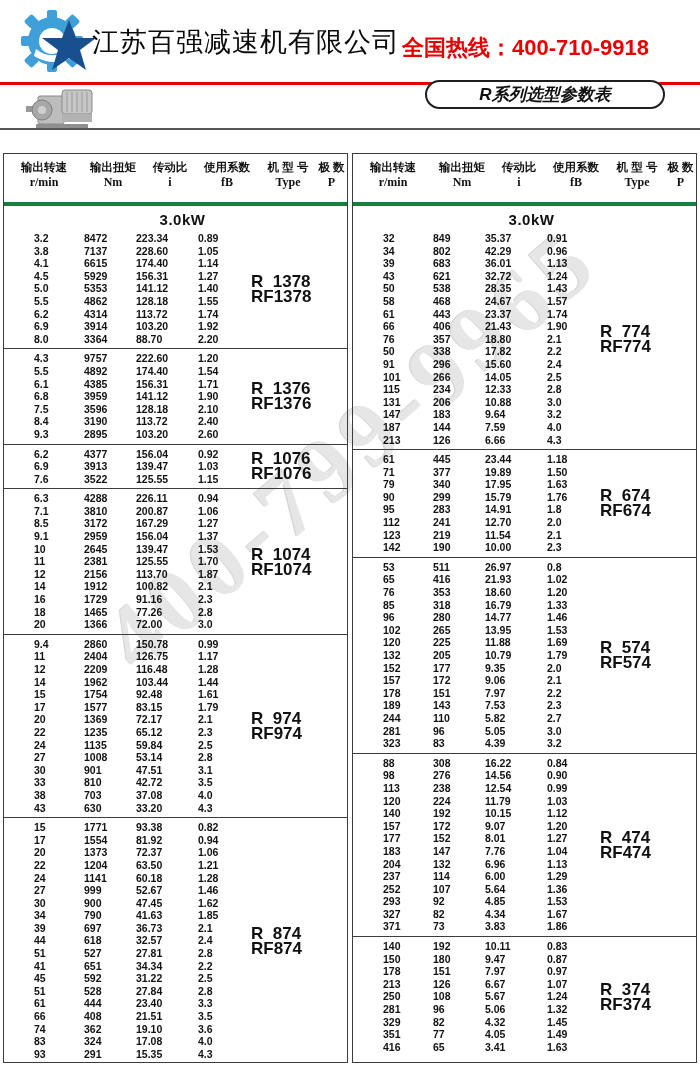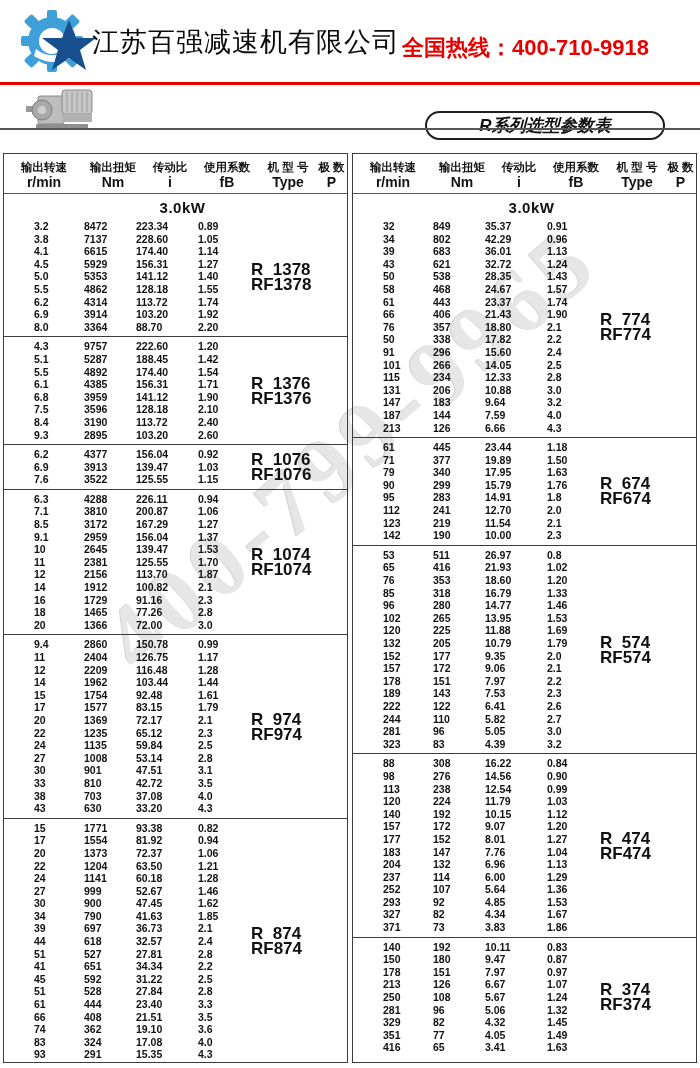--- a/index.html
+++ b/index.html
@@ -6,36 +6,36 @@
   body{
     width:700px;height:1068px;position:relative;overflow:hidden;
     background:#ffffff;font-family:"Liberation Sans",sans-serif;color:#111;
   }
   
   .logo-svg{position:absolute;left:14px;top:4px;}
   .company{position:absolute;left:92px;top:24px;font-size:27px;font-weight:normal;color:#0a0a0a;letter-spacing:1px;white-space:nowrap;}
   .hotline{position:absolute;left:402px;top:33px;font-size:22px;font-weight:bold;color:#e60000;white-space:nowrap;}
   .redline{position:absolute;left:0;top:82px;width:700px;height:3px;background:#e60000;}
   .reducer-svg{position:absolute;left:26px;top:86px;}
-  .badge{position:absolute;left:425px;top:111px;width:236px;height:25px;border:2px solid #1f1f1f;border-radius:16px;
+  .badge{position:absolute;left:425px;top:80px;width:236px;height:25px;border:2px solid #1f1f1f;border-radius:16px;
     display:flex;align-items:center;justify-content:center;font-size:17px;font-weight:bold;font-style:italic;background:#fff;white-space:nowrap;}
   .grayline{position:absolute;left:0;top:128px;width:700px;height:2px;background:#565656;}
   
   .watermark{position:absolute;left:118px;top:598px;z-index:0;
     font-family:"Liberation Serif",serif;font-size:92px;font-weight:bold;
     color:#e0e0e0;letter-spacing:8px;white-space:nowrap;
     transform:rotate(-41deg);transform-origin:0 50%;
     text-shadow:2px 2px 0 #ffffff, -1px -1px 0 #cccccc;opacity:.8;}
   
   #tables{position:absolute;left:3px;top:153px;width:694px;height:910px;display:flex;gap:4px;z-index:1;}
   .rtable{width:345px;height:910px;border:1px solid #3c3c3c;box-sizing:border-box;overflow:hidden;background:transparent;}
-  .thead{display:grid;grid-template-columns:76px 62px 52px 62px 60px 27px;padding:5px 0 3px 2px;border-bottom:1px solid #15803d;}
+  .thead{display:grid;grid-template-columns:76px 62px 52px 62px 60px 27px;padding:5px 0 12px 2px;border-bottom:4px solid #15803d;}
   .hcell{text-align:center;}
   .hlabel{font-size:11.5px;font-weight:bold;line-height:16px;white-space:nowrap;}
-  .hunit{font-size:14px;font-weight:bold;line-height:15px;}
+  .hunit{font-size:12px;font-weight:bold;line-height:15px;font-family:Liberation Serif, serif;}
   .section{font-size:15px;font-weight:bold;padding:5px 0 1px 14px;letter-spacing:.5px;text-align:center;}
   .block{position:relative;padding:3px 0;}
   .block.sep{border-top:1px solid #3c3c3c;}
   .row{display:flex;padding-left:30px;}
   .cell{font-size:10.5px;font-weight:bold;line-height:12.6px;white-space:pre;}
   .cell:nth-child(1){width:50px;}
   .cell:nth-child(2){width:52px;}
   .cell:nth-child(3){width:62px;}
   .cell:nth-child(4){width:48px;}
   .model{position:absolute;left:247px;top:50%;transform:translateY(-50%);width:92px;}
@@ -178,26 +178,20 @@
         </div>
       </div>
       <div class="block sep">
         <div class="row">
           <div class="cell">4.3</div>
           <div class="cell">9757</div>
           <div class="cell">222.60</div>
           <div class="cell">1.20</div>
         </div>
         <div class="row">
-          <div class="cell">5.1</div>
-          <div class="cell">5287</div>
-          <div class="cell">188.45</div>
-          <div class="cell">1.42</div>
-        </div>
-        <div class="row">
           <div class="cell">5.5</div>
           <div class="cell">4892</div>
           <div class="cell">174.40</div>
           <div class="cell">1.54</div>
         </div>
         <div class="row">
           <div class="cell">6.1</div>
           <div class="cell">4385</div>
           <div class="cell">156.31</div>
           <div class="cell">1.71</div>
@@ -795,26 +789,20 @@
           <div class="cell">7.97</div>
           <div class="cell">2.2</div>
         </div>
         <div class="row">
           <div class="cell">189</div>
           <div class="cell">143</div>
           <div class="cell">7.53</div>
           <div class="cell">2.3</div>
         </div>
         <div class="row">
-          <div class="cell">222</div>
-          <div class="cell">122</div>
-          <div class="cell">6.41</div>
-          <div class="cell">2.6</div>
-        </div>
-        <div class="row">
           <div class="cell">244</div>
           <div class="cell">110</div>
           <div class="cell">5.82</div>
           <div class="cell">2.7</div>
         </div>
         <div class="row">
           <div class="cell">281</div>
           <div class="cell">96</div>
           <div class="cell">5.05</div>
           <div class="cell">3.0</div>

